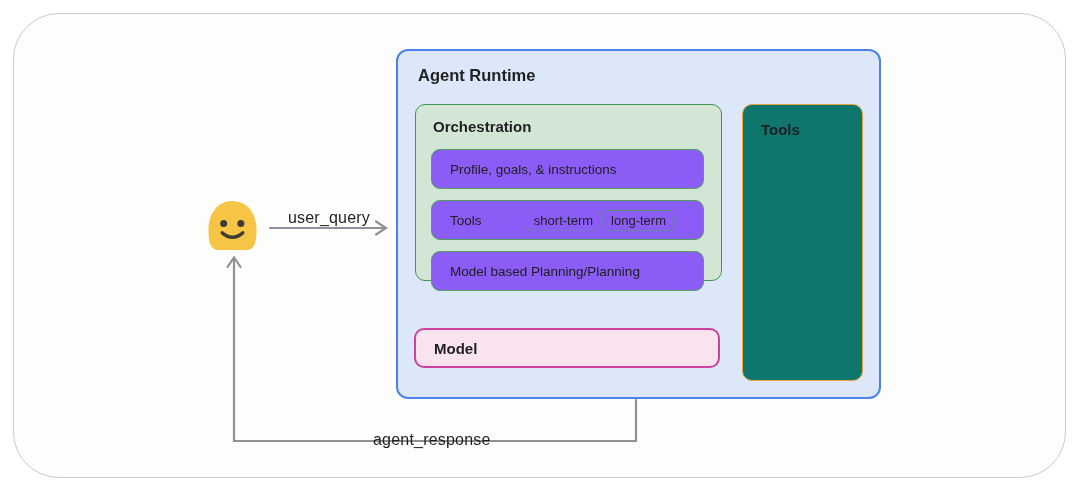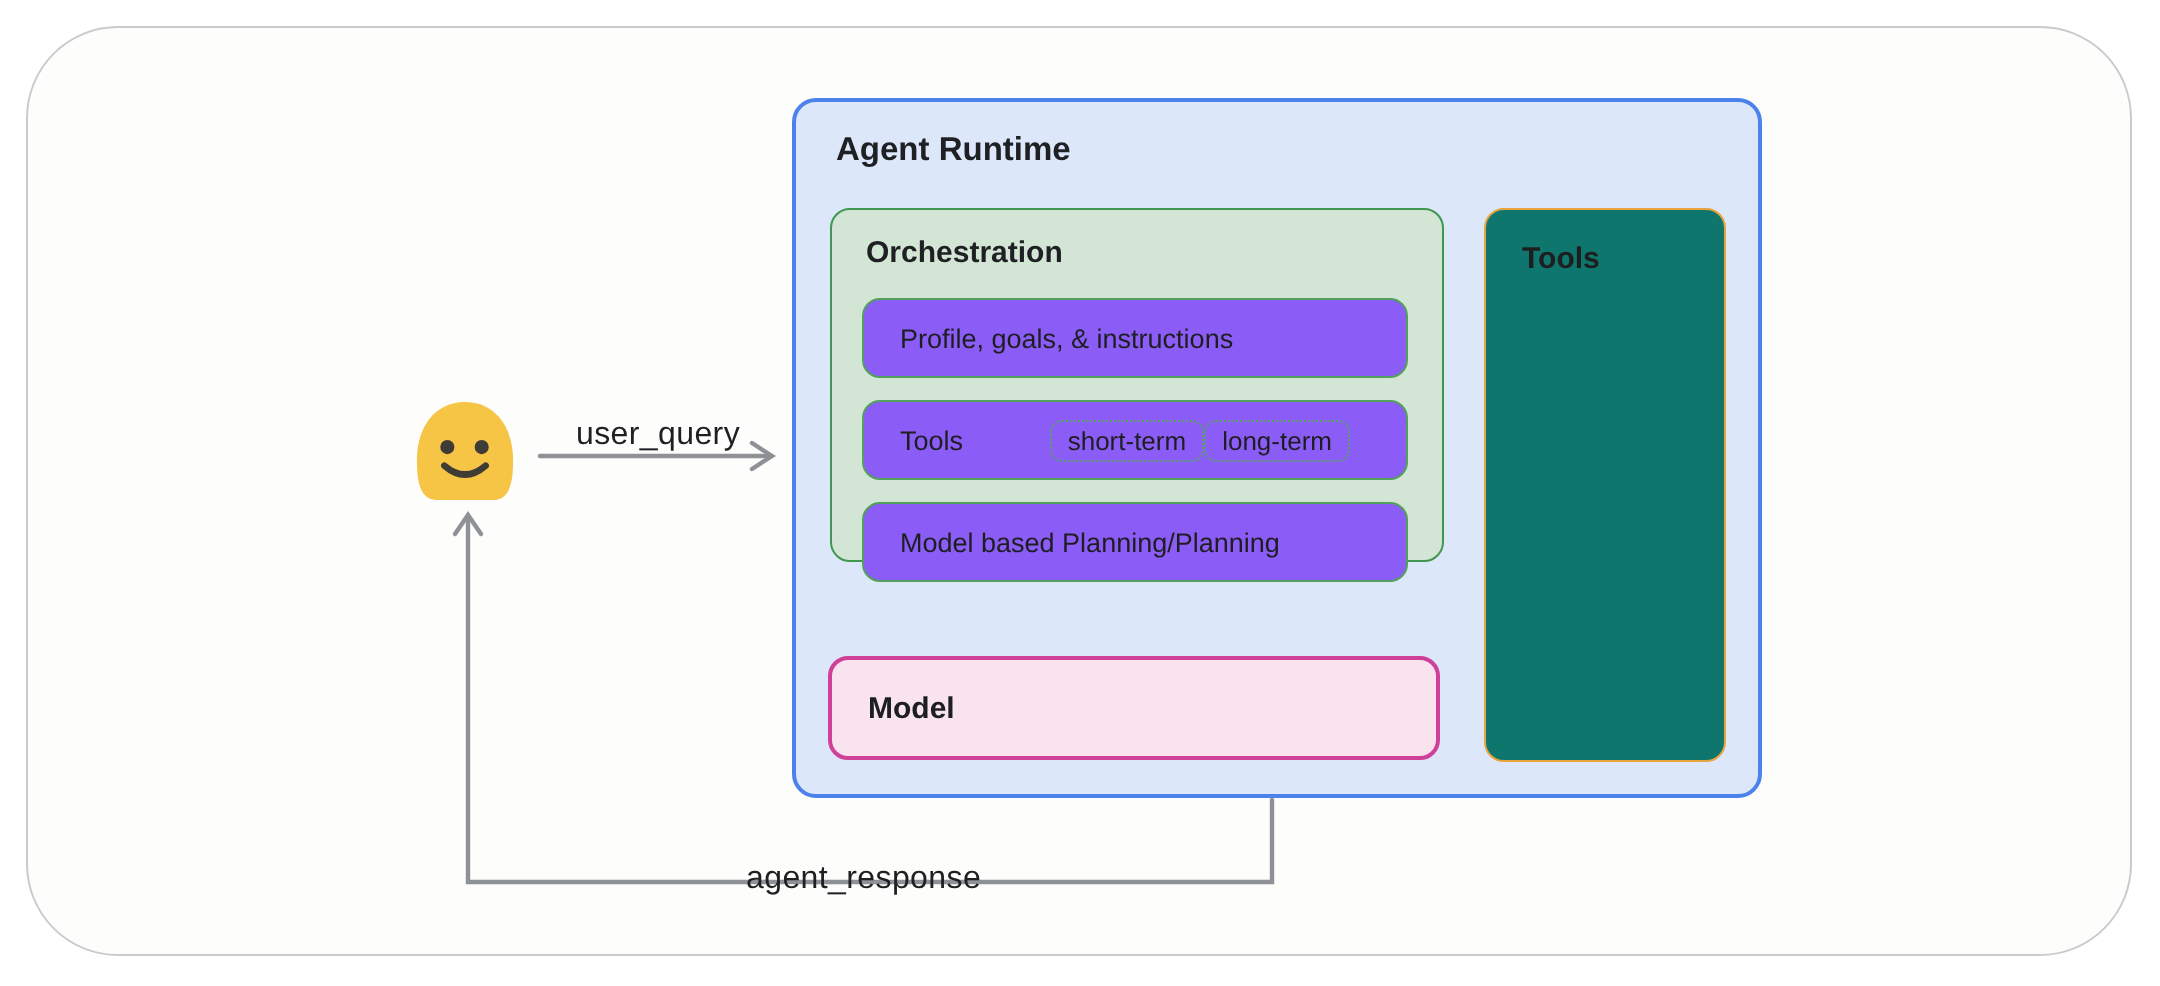--- a/index.html
+++ b/index.html
@@ -52,21 +52,21 @@
     border:1.6px dotted #55a366; border-radius:6px; padding:2px 8px;
     font-size:13px; color:#1d1e20; white-space:nowrap;
   }
   .tools {
     position:absolute; left:344px; top:53px; width:121px; height:277px;
     background:#0f766e; border:1.5px solid #e9a43e; border-radius:10px;
     box-sizing:border-box;
   }
   .tools-title { position:absolute; left:18px; top:16px; font-size:15px; font-weight:700; }
   .model {
-    position:absolute; left:16px; top:277px; width:306px; height:52px;
+    position:absolute; left:16px; top:277px; width:306px; height:40px;
     background:#f8e3ef; border:2px solid #cf4198; border-radius:10px;
     box-sizing:border-box; display:flex; align-items:center; padding-left:18px;
   }
   .model-title { font-size:15px; font-weight:700; }
 </style>
 </head>
 <body>
 
 <div class="canvas">
   <div class="card"></div>

